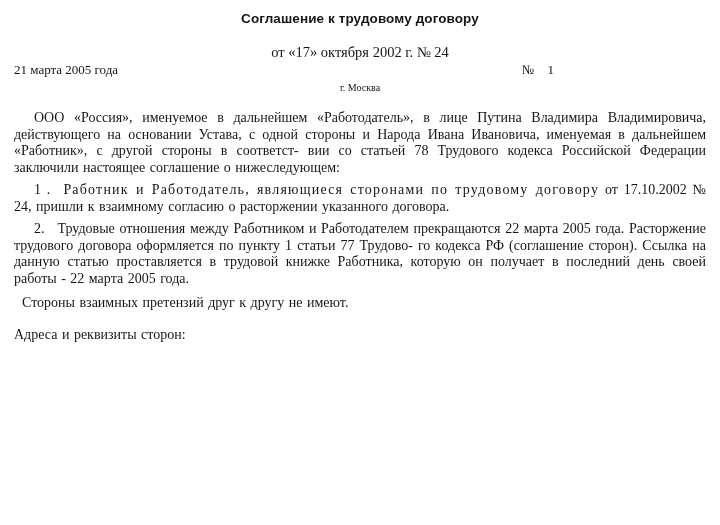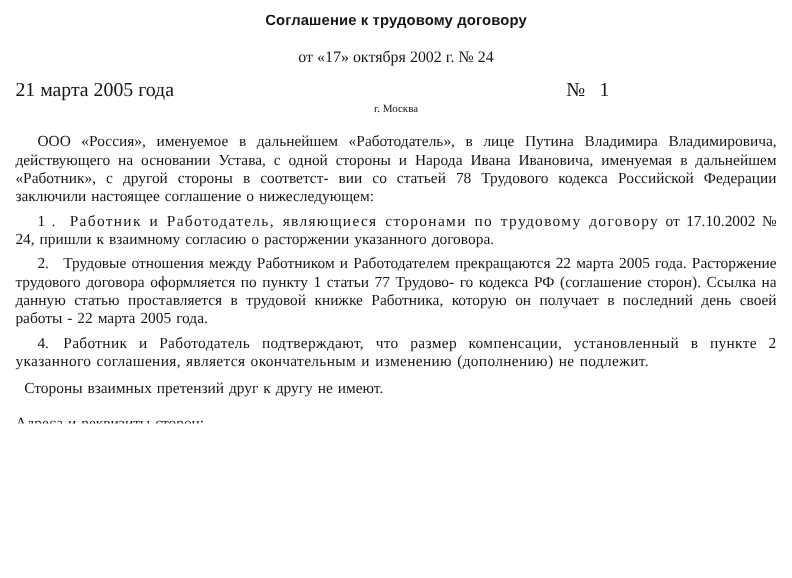--- a/index.html
+++ b/index.html
@@ -35,23 +35,23 @@
   .subtitle {
     text-align: center;
     font-size: 14.5px;
     line-height: 17px;
     margin-top: 17px;
   }
   .date-row {
     display: flex;
     justify-content: space-between;
     align-items: baseline;
-    font-size: 18px;
+    font-size: 13px;
     line-height: 17px;
-    margin-top: 12px;
+    margin-top: 0;
   }
   .number-group { margin-right: 152px; }
   .number-group .num-value { margin-left: 13px; }
   .city {
     text-align: center;
     font-size: 10px;
     line-height: 17px;
     margin-top: 1px;
   }
   .para {
@@ -98,20 +98,19 @@
   <p class="city">г. Москва</p>
 
   <p class="para intro">ООО «Россия», именуемое в дальнейшем «Работодатель», в лице Путина Владимира Владимировича, действующего на основании Устава, с одной стороны и Народа Ивана Ивановича, именуемая в дальнейшем «Работник», с другой стороны в соответст- вии со статьей 78 Трудового кодекса Российской Федерации заключили настоящее соглашение о нижеследующем:</p>
 
   <p class="para clause"><span class="num">1 .</span><span class="spread">Работник и Работодатель, являющиеся сторонами по трудовому договору</span><span> от 17.10.2002 № 24, пришли к взаимному согласию о расторжении указанного договора.</span></p>
 
   <p class="para clause"><span class="num">2.</span><span>Трудовые отношения между Работником и Работодателем прекращаются 22 марта 2005 года. Расторжение трудового договора оформляется по пункту 1 статьи 77 Трудово- го кодекса РФ (соглашение сторон). Ссылка на данную статью проставляется в трудовой книжке Работника, которую он получает в последний день своей работы - 22 марта 2005 года.</span></p>
 
 
 
-  <p class="para clause"><span class="num">4.</span><span class="spread-sm">Работник и Работодатель подтверждают, что размер компенсации, установленный в пункте 2 указанного соглашения, является окончательным и изменению (дополнению) не подлежит.</span></p>
 
 
   <p class="para noclaims">Стороны взаимных претензий друг к другу не имеют.</p>
 
   <p class="para requisites">Адреса и реквизиты сторон:</p>
 
 </div>
 
 </body></html>

